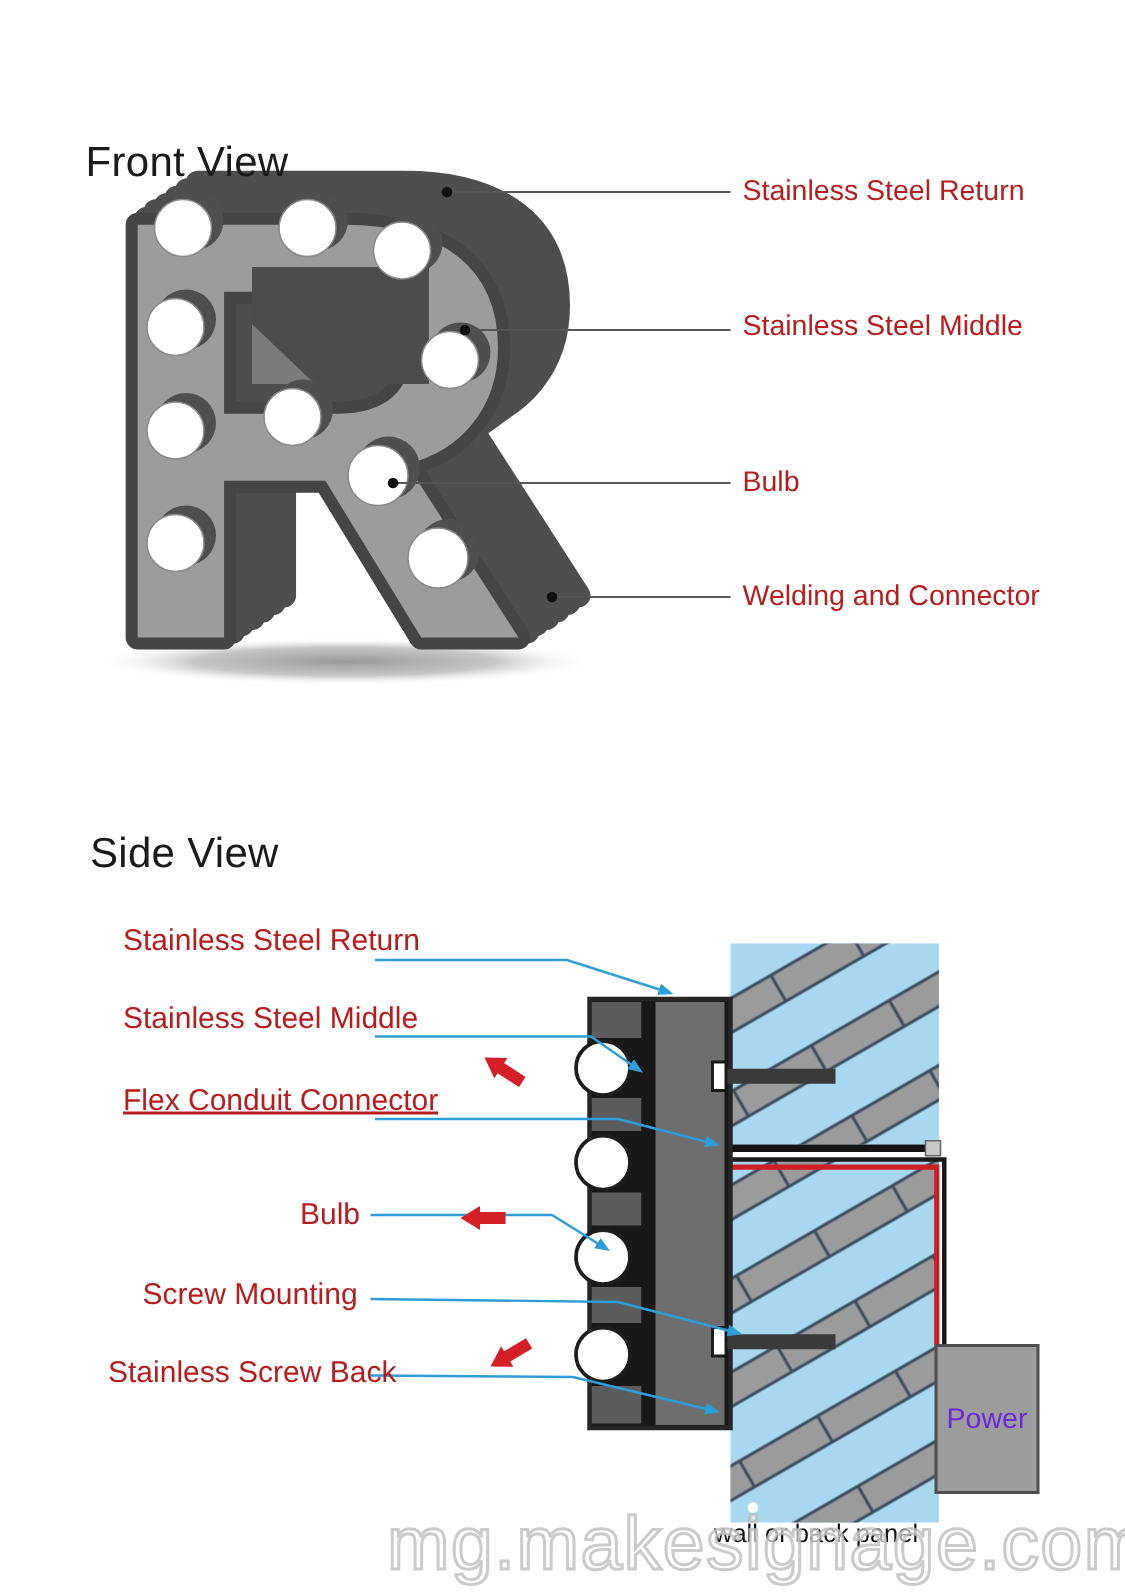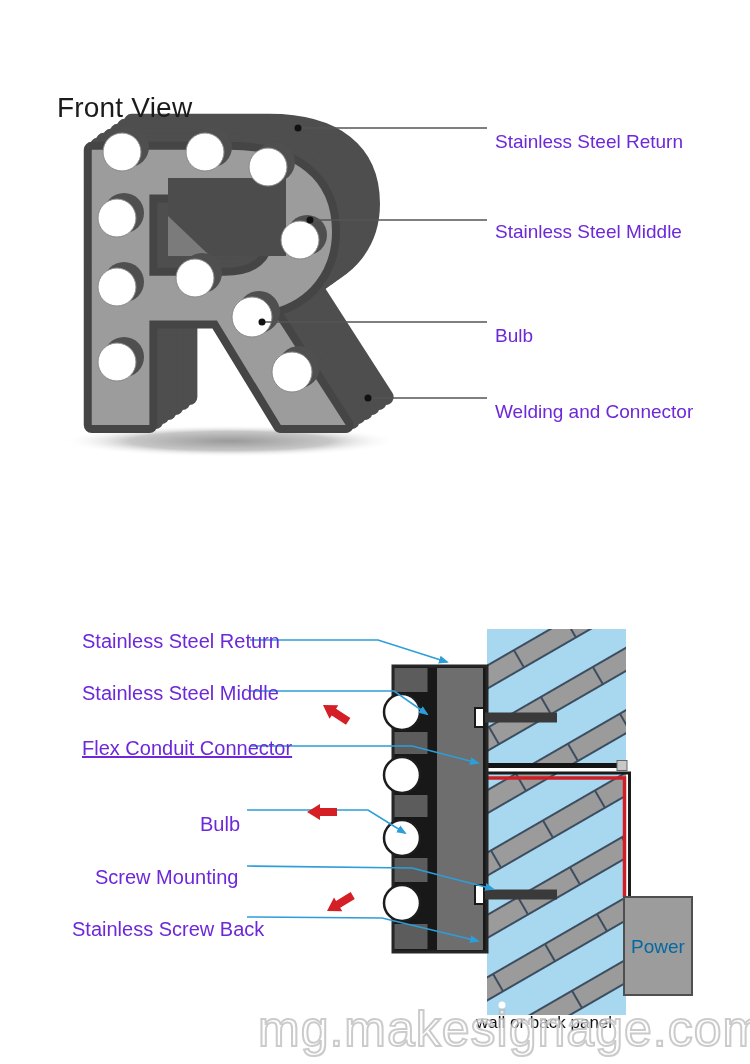--- a/index.html
+++ b/index.html
@@ -5,26 +5,26 @@
   html,body{margin:0;padding:0;}
   body{
     width:750px;height:1064px;position:relative;background:#ffffff;overflow:hidden;
     font-family:"Liberation Sans","DejaVu Sans",sans-serif;color:#1b1b1b;
   }
   #stage{position:absolute;left:0;top:0;width:750px;height:1064px;}
   .view-title{
     position:absolute;font-size:28px;letter-spacing:0.2px;color:#1b1b1b;
   }
   .callout{
-    position:absolute;font-size:19px;line-height:22px;white-space:nowrap;color:#6d28d9;margin-top:14px;
+    position:absolute;font-size:19px;line-height:22px;white-space:nowrap;color:#b91c1c;
   }
   .callout.side{font-size:20px;line-height:23px;}
   .power-label{
     position:absolute;left:624px;top:936px;width:68px;text-align:center;
-    font-size:19px;color:#0369a1;
+    font-size:19px;color:#6d28d9;
   }
   .wall-label{
     position:absolute;left:476px;top:1013px;font-size:17px;color:#111;white-space:nowrap;
   }
   .watermark{
     position:absolute;left:258px;top:1000px;font-size:50px;white-space:nowrap;
     color:rgba(255,255,255,0.62);
     -webkit-text-stroke:2px rgba(185,185,185,0.75);
     letter-spacing:1px;
   }
@@ -185,20 +185,21 @@
       <g fill="#d41f26">
         <polygon points="0,0 13,-8 13,-4 30,-4 30,4 13,4 13,8" transform="translate(323,705) rotate(33)"></polygon>
         <polygon points="0,0 13,-8 13,-4 30,-4 30,4 13,4 13,8" transform="translate(307,812)"></polygon>
         <polygon points="0,0 13,-8 13,-4 30,-4 30,4 13,4 13,8" transform="translate(327,911) rotate(-31)"></polygon>
       </g>
     </g>
   </svg>
 
   
   <div class="view-title" style="left:57px;top:52px;margin-top:40px;">Front View</div>
+  <div class="view-title" style="left:60px;top:553px;">Side View</div>
 
   
   <div class="callout" style="left:495px;top:117px;">Stainless Steel Return</div>
   <div class="callout" style="left:495px;top:207px;">Stainless Steel Middle</div>
   <div class="callout" style="left:495px;top:311px;">Bulb</div>
   <div class="callout" style="left:495px;top:387px;">Welding and Connector</div>
 
   
   <div class="callout side" style="left:82px;top:616px;">Stainless Steel Return</div>
   <div class="callout side" style="left:82px;top:668px;">Stainless Steel Middle</div>

